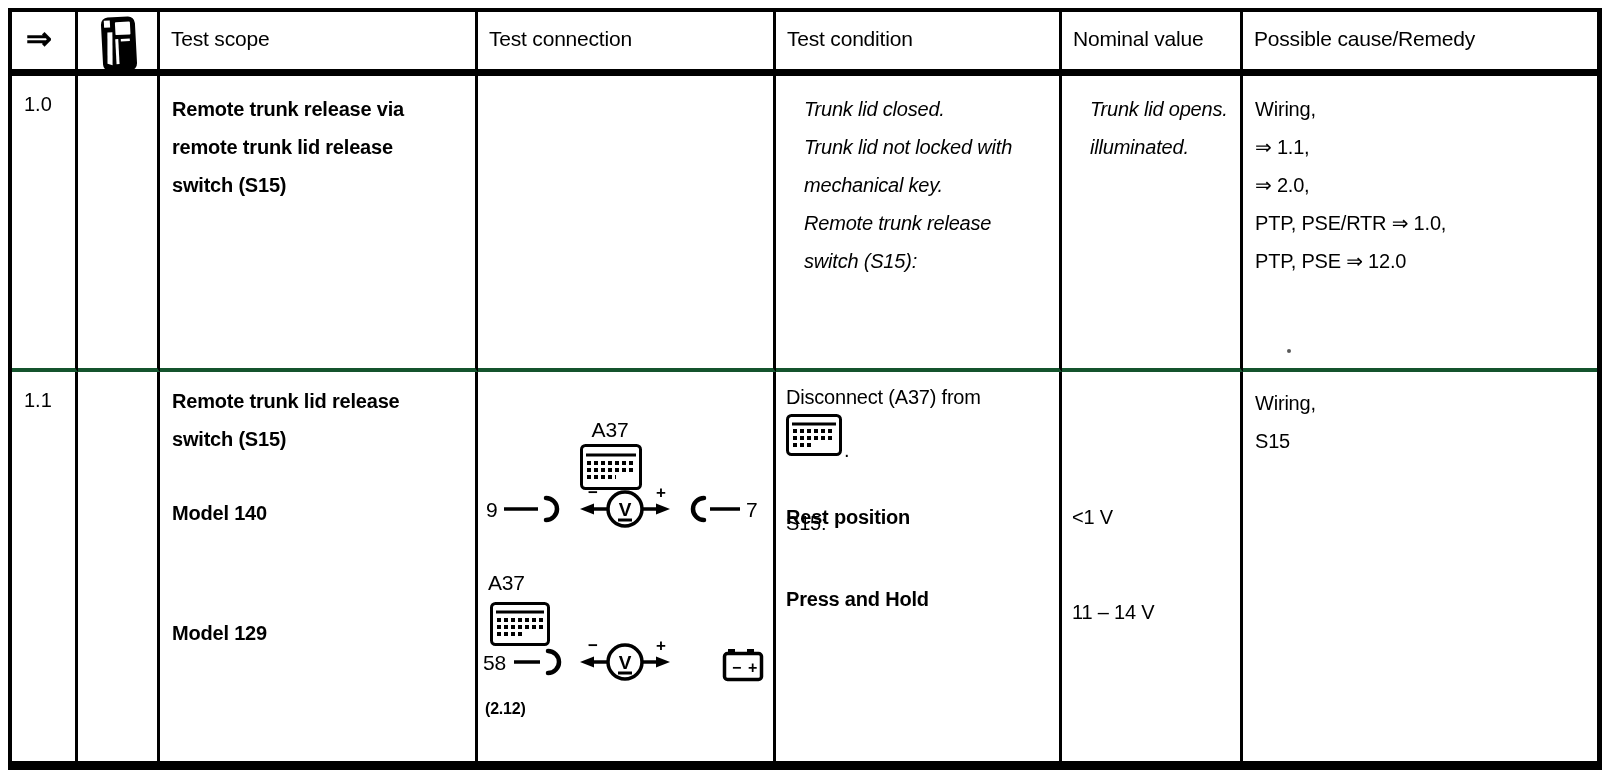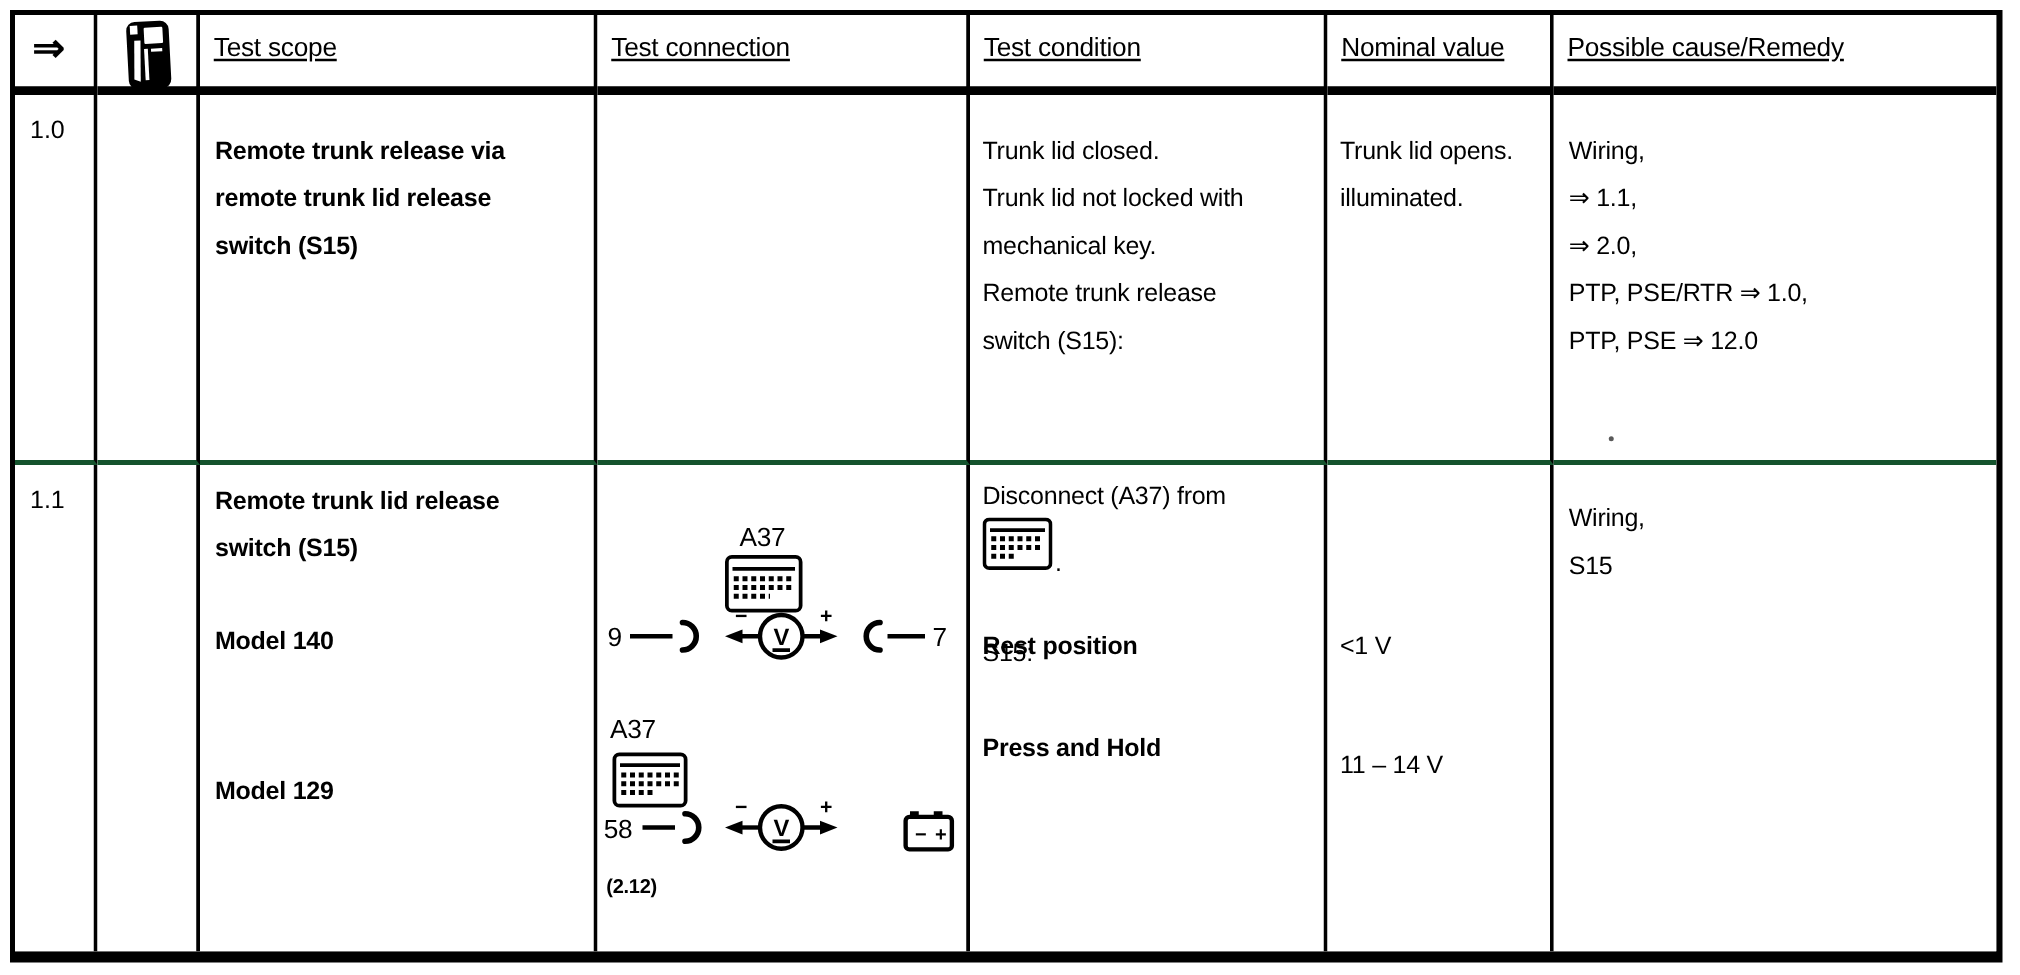--- a/index.html
+++ b/index.html
@@ -13,28 +13,28 @@
     display: grid;
     grid-template-columns: 66px 82px 318px 298px 286px 181px 1fr;
     grid-template-rows: 64px 296px 1fr;
     background: #fff;
   }
   .c { position: relative; border-right: 3px solid #000; background: #fff; }
   .c.last { border-right: none; }
   .c.h { border-bottom: 7px solid #000; }
   .c.r1 { border-bottom: 4px solid #14532d; }
 
-  .hlabel { position: absolute; left: 11px; top: 15px; font-size: 21px; letter-spacing: -0.2px; white-space: nowrap; text-decoration: underline; }
+  .hlabel { position: absolute; left: 11px; top: 15px; font-size: 21px; letter-spacing: -0.2px; white-space: nowrap; }
   .goto-head { position: absolute; left: 14px; top: 8px; font-size: 31px; font-weight: 600; }
   .tester-wrap { position: absolute; left: 17px; top: 3px; }
 
   .rowid { position: absolute; left: 12px; top: 17px; font-size: 20px; }
 
-  .lines { position: absolute; left: 12px; top: 14px; font-size: 20px; line-height: 38px; letter-spacing: -0.2px; white-space: nowrap; margin-top: 12px; }
-  .lines.tight-left { left: 10px; }
+  .lines { position: absolute; left: 12px; top: 14px; font-size: 20px; line-height: 38px; letter-spacing: -0.2px; white-space: nowrap; }
+  .lines.tight-left { left: 28px; font-style: italic; }
   .bold { font-weight: 700; }
 
   
   .abs { position: absolute; font-size: 20px; line-height: 38px; white-space: nowrap; letter-spacing: -0.2px; }
 
   
   .icon-line { position: absolute; left: 10px; top: 42px; display: flex; align-items: flex-end; }
   .icon-line .dot { font-size: 20px; line-height: 20px; margin-left: 2px; }
 
   .speck { position: absolute; left: 1287px; top: 349px; width: 4px; height: 4px; background: #000; opacity: .65; border-radius: 50%; }

